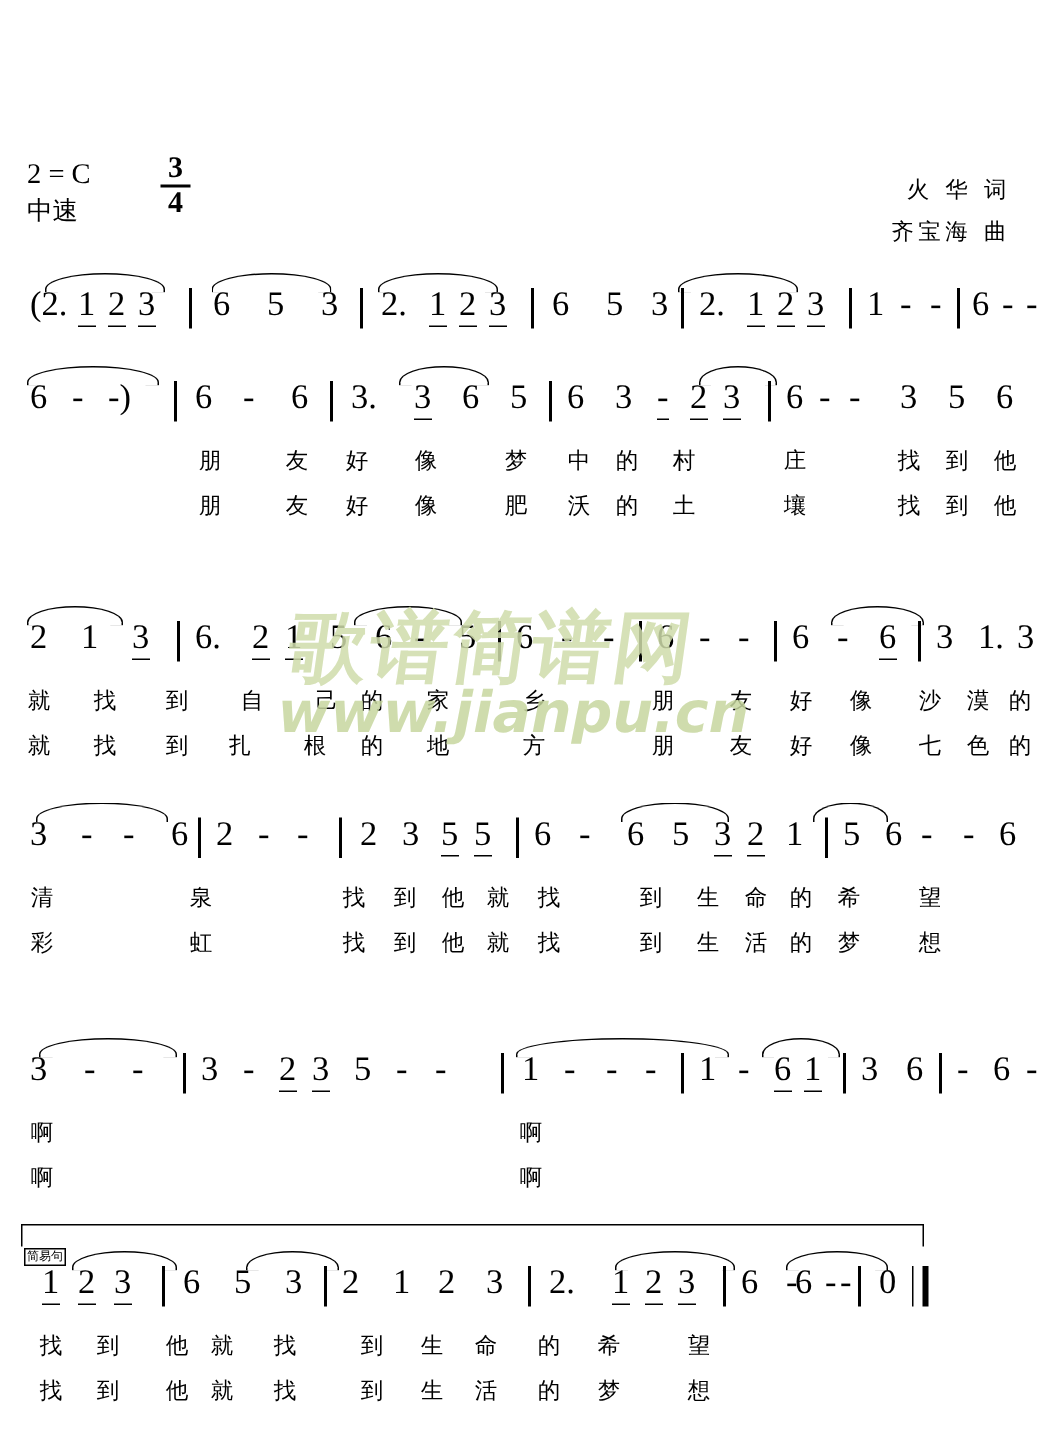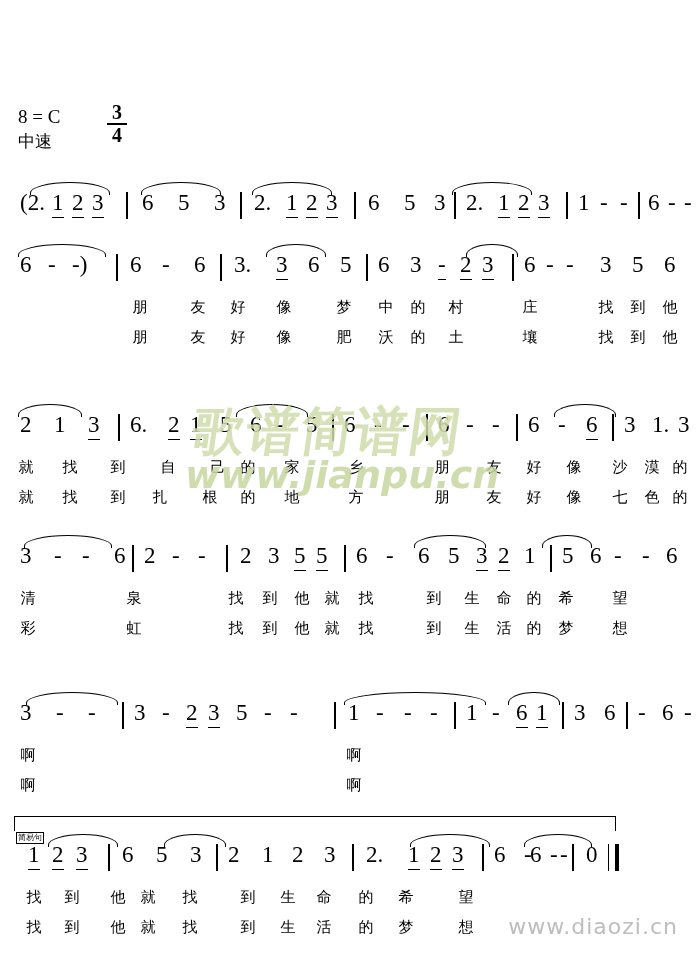--- a/index.html
+++ b/index.html
@@ -191,30 +191,34 @@
     border-left: 1.6px solid #000;
   }
 </style>
 </head>
 <body>
 
 <div class="sheet">
 
 
   <div class="key-block">
-    <div class="key-line">8 = C</div>
+    <div class="key-line">2 = C</div>
     <div class="tempo-line">中速</div>
   </div>
 
   <div class="meter">
     <span class="num">3</span>
     <span class="bar"></span>
     <span class="den">4</span>
   </div>
 
+  <div class="credits">
+    <div><span>火 华 词</span></div>
+    <div><span>齐宝海 曲</span></div>
+  </div>
 
   <div class="system" style="top:190px;">
     <div class="notes">
 
       <div class="slur" style="left:16px; top:-8px; width:78px;"></div>
       <div class="slur" style="left:127px; top:-8px; width:78px;"></div>
       <div class="slur" style="left:238px; top:-8px; width:78px;"></div>
       <div class="slur" style="left:438px; top:-8px; width:78px;"></div>
 
       <span class="tok" style="left:6px;">(2.</span>
@@ -567,16 +571,15 @@
       <span class="ly" style="left:452px;">想</span>
     </div>
   </div>
 
   <div class="wm-center">
     <span class="wm-cn">歌谱简谱网</span>
     <span class="wm-url">www.jianpu.cn</span>
   </div>
 
   <div class="wm-br">
-    <div class="small">www.diaozi.cn</div>
   </div>
 
 </div>
 
 </body></html>

